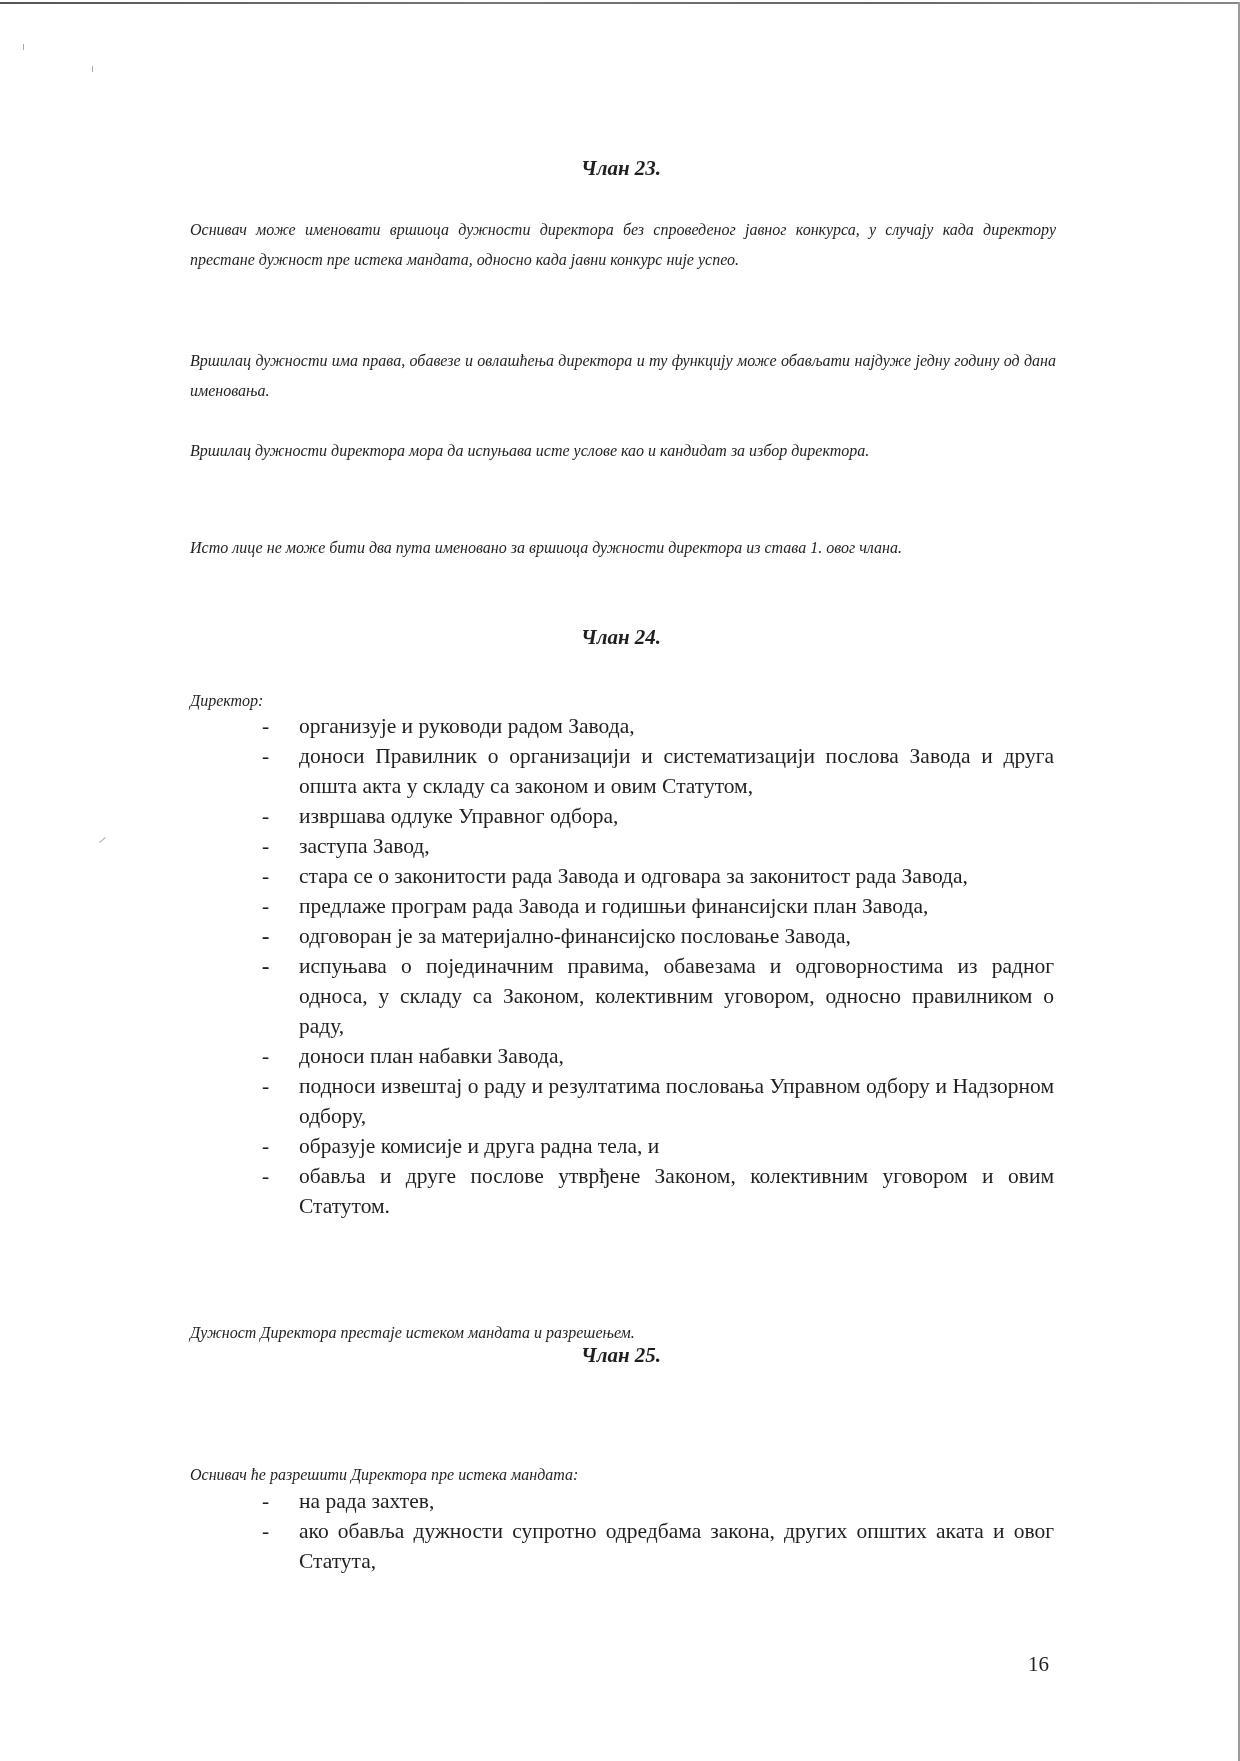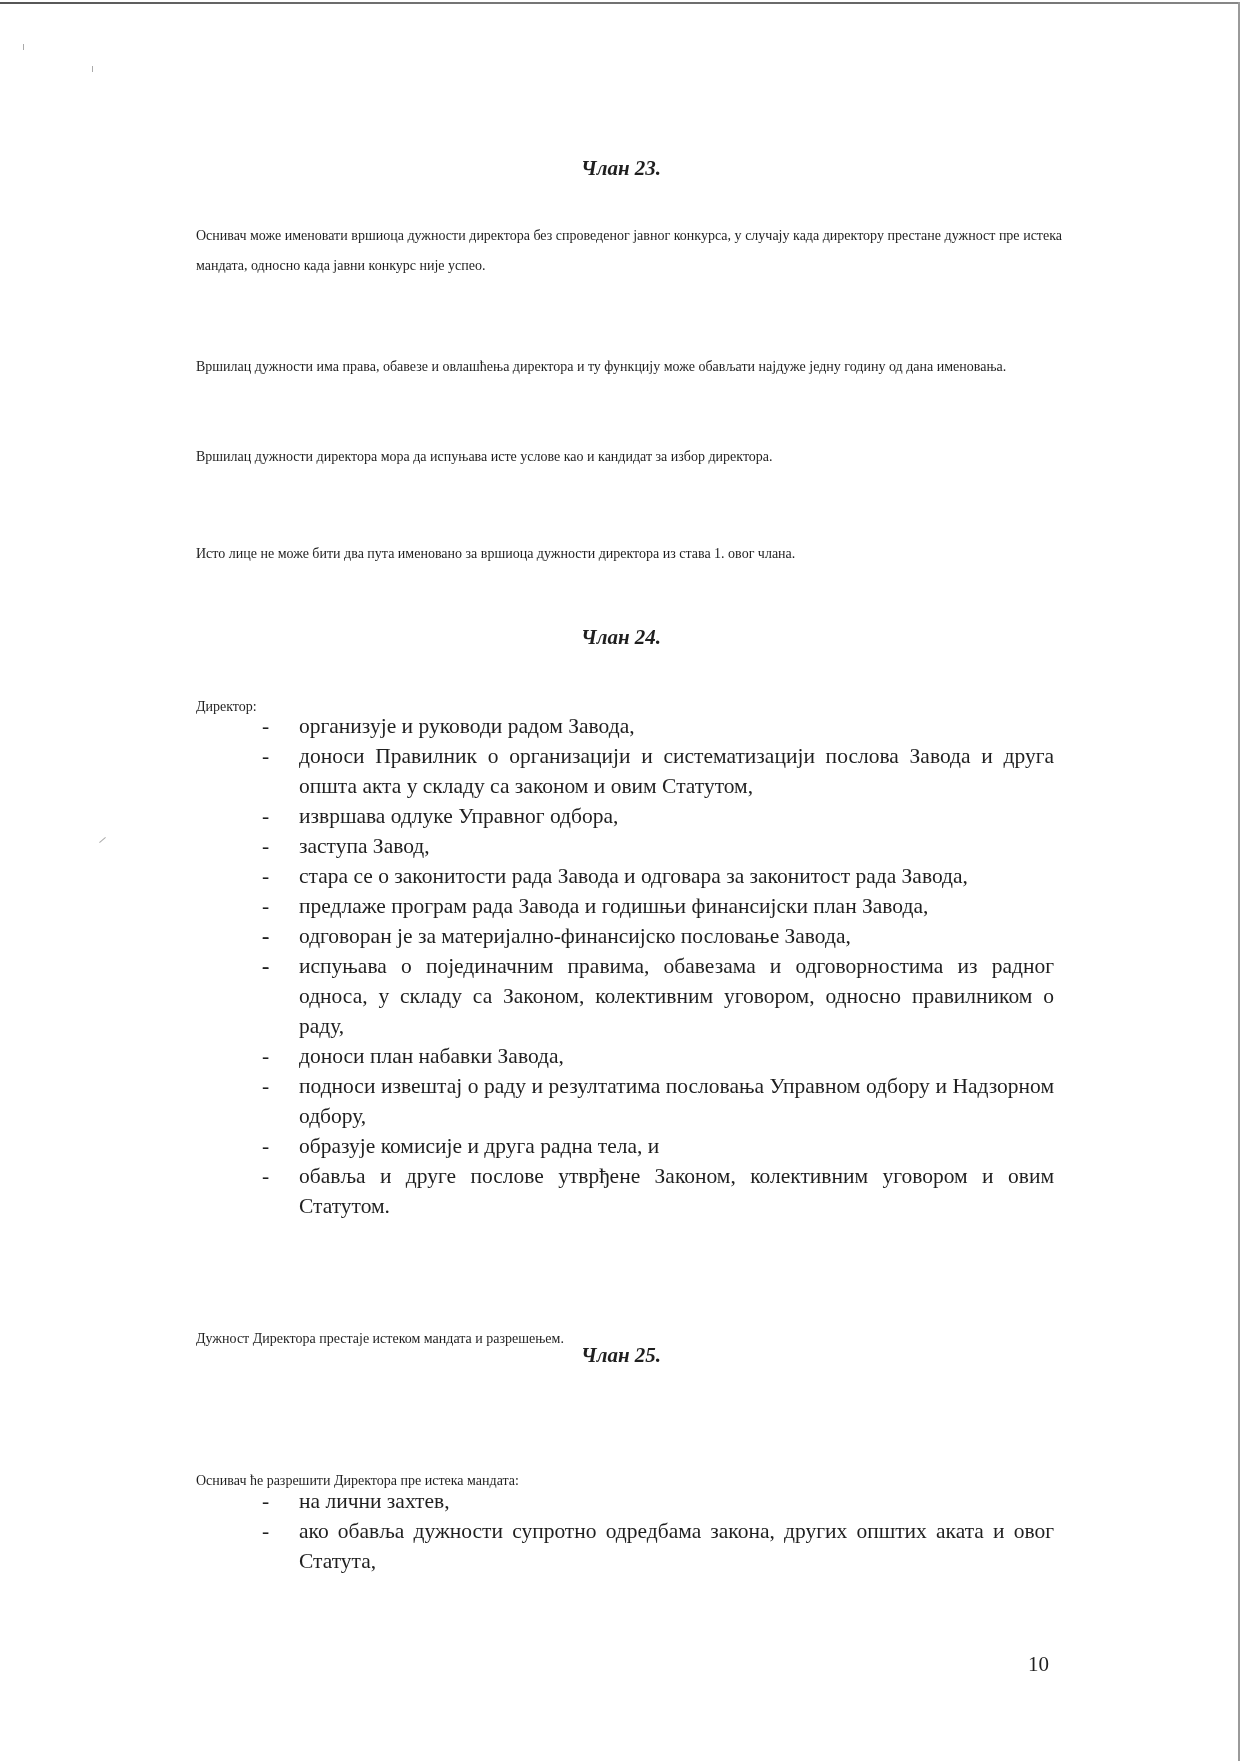--- a/index.html
+++ b/index.html
@@ -19,22 +19,23 @@
     .mark { position: absolute; width: 1px; background: #aaa; }
     .content {
       position: absolute; left: 188px; top: 0; width: 866px;
     }
     .heading {
       position: absolute; left: 0; width: 866px; text-align: center;
       font-weight: bold; font-size: 21px; font-style: italic;
     }
     .para {
       position: absolute; left: 0; width: 866px;
-      font-size: 14px; line-height: 30px; text-align: justify;
-      margin: 8px;
+      font-size: 16px; line-height: 30px; text-align: justify;
+      margin: 2px;
+      font-style: italic;
     }
     .list {
       position: absolute; left: 0; width: 866px; margin: 0; padding: 0;
       list-style: none; font-size: 21.5px; line-height: 30px;
     }
     .list li { position: relative; padding-left: 111px; text-align: justify; }
     .list li .dash { position: absolute; left: 74px; top: 0; }
     .page-number {
       position: absolute; left: 1028px; top: 1652px; font-size: 21px;
     }
@@ -72,18 +73,18 @@
     <li><span class="dash">-</span><span>доноси план набавки Завода,</span></li>
     <li><span class="dash">-</span><span>подноси извештај о раду и резултатима пословања Управном одбору и Надзорном одбору,</span></li>
     <li><span class="dash">-</span><span>образује комисије и друга радна тела, и</span></li>
     <li><span class="dash">-</span><span>обавља и друге послове утврђене Законом, колективним уговором и овим Статутом.</span></li>
   </ul>
 
   <div class="heading" style="top:1343px;">Члан 25.</div>
   <p class="para" style="top:1316px;">Дужност Директора престаје истеком мандата и разрешењем.</p>
   <p class="para" style="top:1458px;">Оснивач ће разрешити Директора пре истека мандата:</p>
   <ul class="list" style="top:1486px;">
-    <li><span class="dash">-</span><span>на лични захтев,</span></li>
+    <li><span class="dash">-</span><span>на рада захтев,</span></li>
     <li><span class="dash">-</span><span>ако обавља дужности супротно одредбама закона, других општих аката и овог Статута,</span></li>
   </ul>
 </div>
 
-<div class="page-number">10</div>
+<div class="page-number">16</div>
 
 </body></html>

